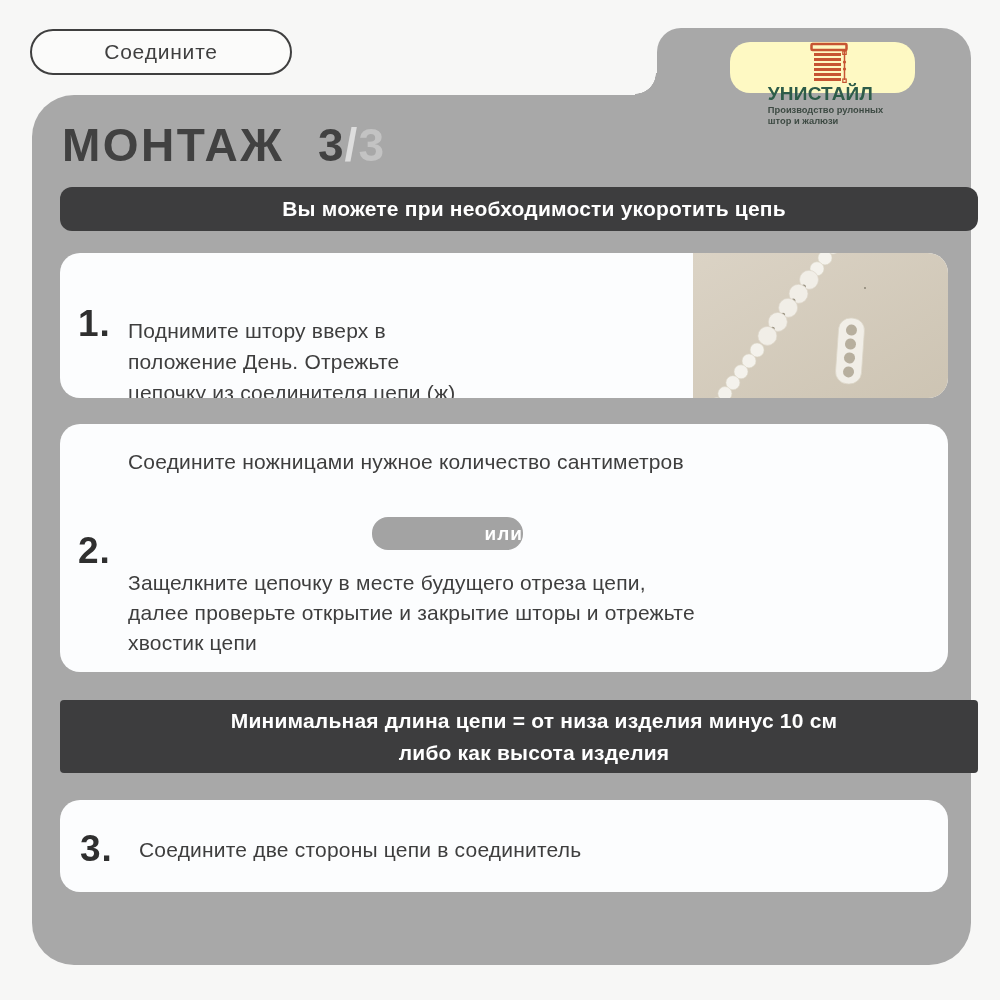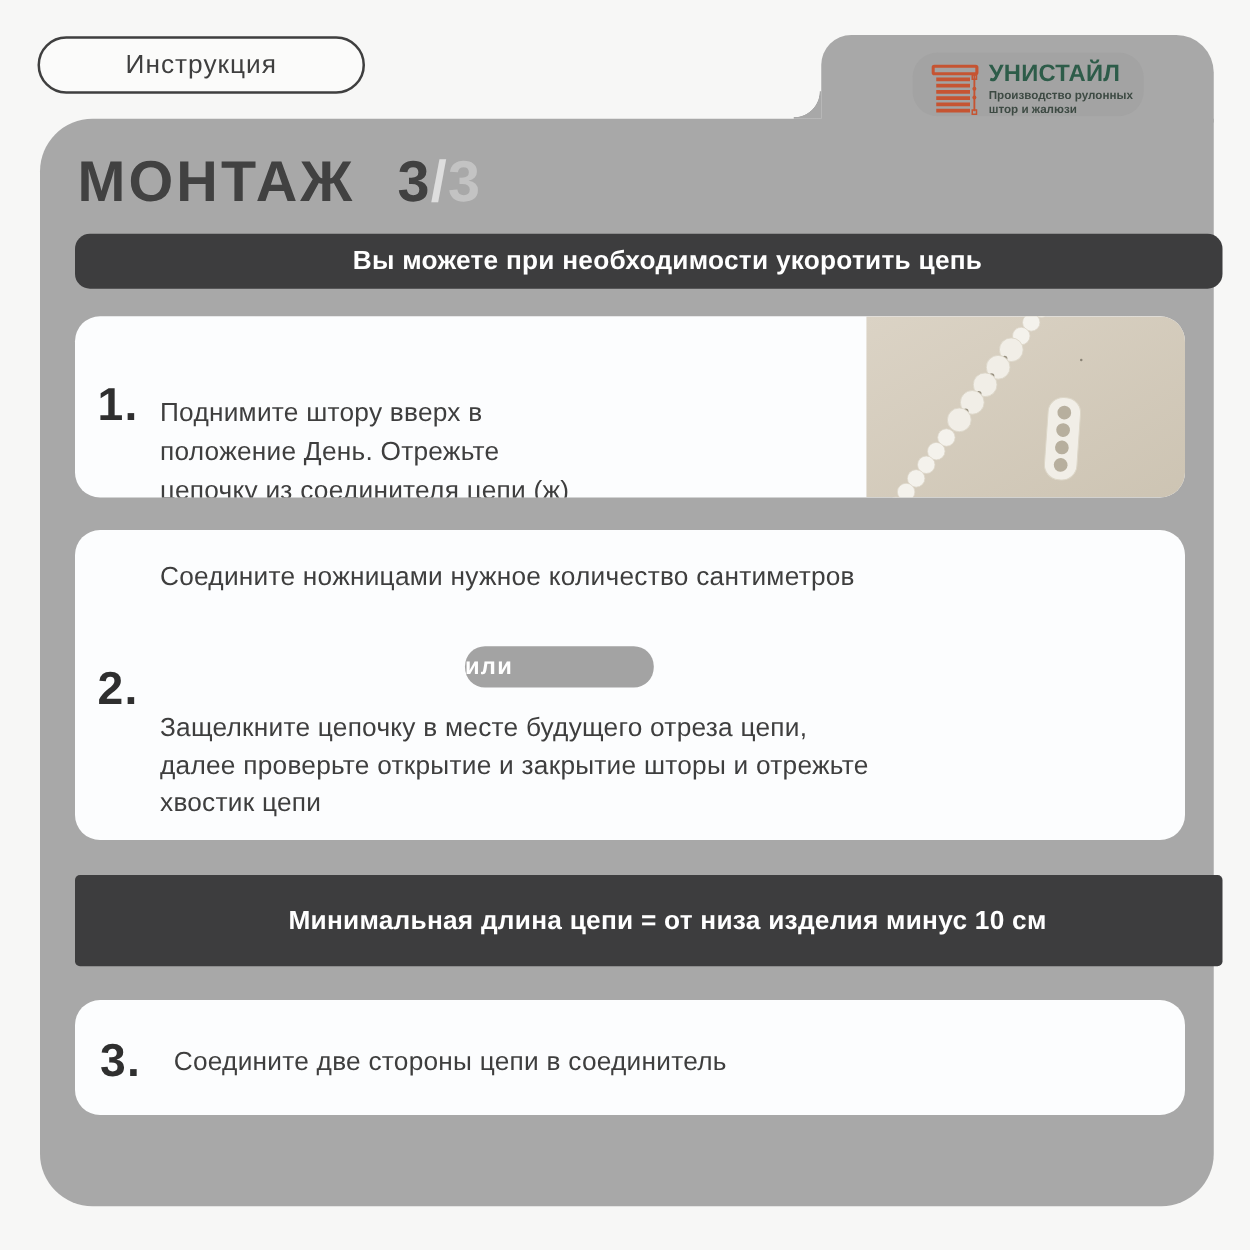--- a/index.html
+++ b/index.html
@@ -24,21 +24,21 @@
   .logo-tab{
     position:absolute;left:657px;top:28px;width:314px;height:70px;
     background:#a8a8a8;border-radius:24px 30px 0 0;
   }
   .tab-fillet{
     position:absolute;left:635px;top:73px;width:22px;height:22px;
     background:radial-gradient(circle 22px at 0 0,#f7f7f6 0 20.5px,#a8a8a8 21px);
   }
   .logo-pill{
     position:absolute;left:730px;top:42px;width:185px;height:51px;
-    background:#a3a3a3;border-radius:20px;display:flex;align-items:flex-end;
+    background:#fef9c3;border-radius:20px;display:flex;align-items:center;flex-direction:column;
   }
   .logo-icon{margin-left:15px;width:40px;height:42px;flex:0 0 auto;}
   .logo-text{margin-left:6px;line-height:1;}
   .logo-brand{font-size:19px;font-weight:700;color:#2d5c49;letter-spacing:0.2px;margin-bottom:2px;}
   .logo-tagline{font-size:9.3px;font-weight:700;color:#3d4a43;line-height:11px;}
   
   .page-title{
     position:absolute;left:62px;top:122px;font-size:46px;font-weight:700;
     color:#414141;letter-spacing:2.5px;line-height:1;
   }
@@ -75,31 +75,31 @@
   .step-text{
     position:absolute;font-size:21px;font-weight:500;line-height:31px;
     color:#3e3e3e;letter-spacing:0.2px;
   }
   .card1 .step-text{left:68px;top:27px;margin-top:35px;}
   .card2 .para1{left:68px;top:22px;}
   .bold-line{font-weight:700;}
   .or-pill{
     position:absolute;left:312px;top:93px;width:151px;height:33px;
     background:#a3a3a3;border-radius:16px;color:#ffffff;font-size:19px;
-    font-weight:700;letter-spacing:1px;display:flex;align-items:center;justify-content:flex-start;
+    font-weight:700;letter-spacing:1px;display:flex;align-items:center;justify-content:flex-end;
   }
   .card2 .para2{left:68px;top:144px;line-height:30px;}
   .card3 .step-text{left:79px;top:34px;}
   .photo{position:absolute;right:0;top:0;width:255px;height:145px;display:block;}
 </style>
 </head>
 <body>
 
 <div class="instruction-badge">
-  <span>Инструкция</span>
+  <span>Соедините</span>
 </div>
 
 <div class="main-card"></div>
 <div class="logo-tab"></div>
 <div class="tab-fillet"></div>
 
 <div class="logo-pill">
   <svg class="logo-icon" viewBox="0 0 40 42" xmlns="http://www.w3.org/2000/svg">
     <rect x="1.5" y="2" width="35" height="6" rx="1" fill="none" stroke="#c65432" stroke-width="2.5"></rect>
     <rect x="4" y="11" width="27" height="3" fill="#c65432"></rect>
@@ -188,18 +188,19 @@
   </div>
   <div class="step-text para2">
     <div>Защелкните цепочку в месте будущего отреза цепи,</div>
     <div>далее проверьте открытие и закрытие шторы и отрежьте</div>
     <div>хвостик цепи</div>
   </div>
 </div>
 
 <div class="banner banner-mid">
   <div>Минимальная длина цепи = от низа изделия минус 10 см</div>
+  <div>либо как высота изделия</div>
 </div>
 
 <div class="card card3">
   <div class="step-num">3.</div>
   <div class="step-text">Соедините две стороны цепи в соединитель</div>
 </div>
 
 </body></html>

